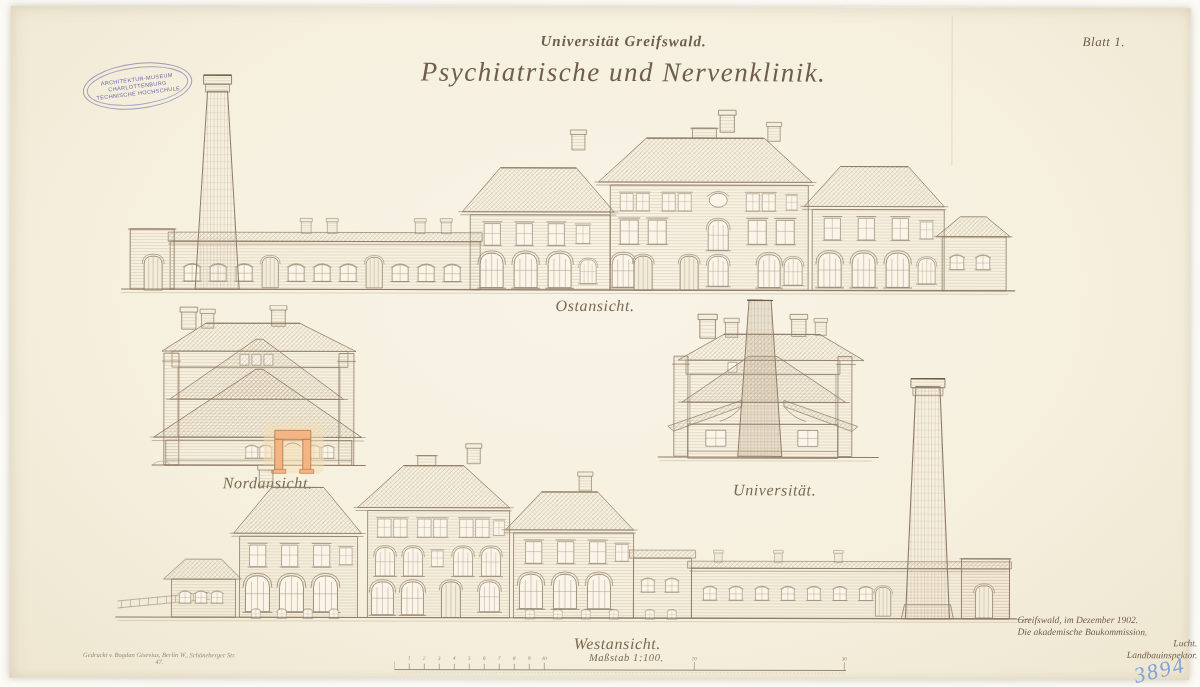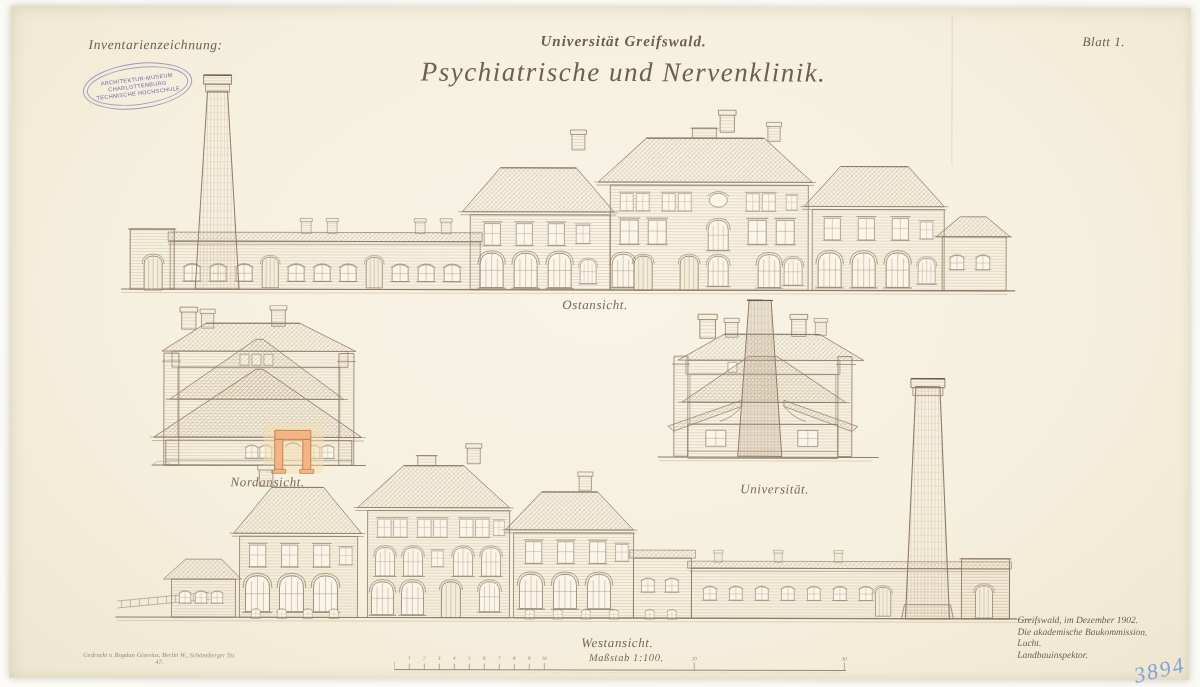--- a/index.html
+++ b/index.html
@@ -9,47 +9,46 @@
     box-shadow:0 0 7px rgba(60,50,30,.25), inset 4px 4px 14px rgba(120,100,70,.10), inset -2px -2px 10px rgba(120,100,70,.08);
     transform:rotate(.12deg);}
   .hand{font-style:italic;color:#6f5e4b;}
   .abs{position:absolute;}
   .ctr{text-align:center;}
   .inventory{left:78px;top:31px;width:220px;font-size:13.5px;letter-spacing:.6px;}
   .blatt{left:1072px;top:26px;width:90px;font-size:13px;letter-spacing:.5px;}
   .t-univ{left:403px;top:26px;width:420px;font-size:15px;letter-spacing:1px;font-weight:bold;}
   .t-main{left:353px;top:50px;width:520px;font-size:27px;letter-spacing:1.5px;}
   .t-sub{left:453px;top:101px;width:320px;font-size:18px;letter-spacing:1px;}
-  .caption{font-size:13px;letter-spacing:.6px;color:#7b6952;}
+  .caption{font-size:16px;letter-spacing:.6px;color:#7b6952;}
   .cap-east{left:520px;top:290px;width:130px;}
   .cap-north{left:188px;top:468px;width:140px;}
   .cap-south{left:695px;top:474px;width:140px;}
   .cap-west{left:538px;top:628px;width:140px;}
   .cap-scale{left:547px;top:645px;width:140px;font-size:10.5px;}
   .stamp{left:72px;top:57px;width:108px;height:44px;border:1.6px solid rgba(85,87,161,.55);
     border-radius:50%;transform:rotate(-7deg);}
   .stamp-inner{position:absolute;left:3px;top:3px;right:3px;bottom:3px;border:.8px solid rgba(85,87,161,.5);
     border-radius:50%;display:flex;flex-direction:column;justify-content:center;gap:1px;}
   .stamp-line{font-size:5.5px;line-height:6px;text-align:center;color:rgba(80,82,158,.85);
     letter-spacing:.4px;font-family:"Liberation Sans",sans-serif;}
   .footer-block{left:1008px;top:607px;width:180px;font-size:9.5px;line-height:11.5px;}
-  .footer-block .c{text-align:left;}
+  .footer-block .c{text-align:right;}
   .archive-no{left:1124px;top:646px;width:80px;font-size:22px;color:#7fa2d9;
     transform:rotate(-13deg);letter-spacing:2px;font-style:italic;}
   .imprint{left:70px;top:645px;width:160px;font-size:6.5px;line-height:7px;color:#9b8a73;text-align:center;font-style:italic;}
   .crease{left:941px;top:8px;width:1px;height:150px;background:rgba(150,130,100,.20);}
   .tick-label{position:absolute;top:0px;transform:translateX(-50%);font-size:5px;color:#8e7c66;font-style:italic;}
   svg{display:block;}
 </style>
 </head>
 <body>
 
 <div class="paper">
 
-  <div class="abs hand inventory">Inventarienzeichnung:</div>
   <div class="abs hand blatt">Blatt 1.</div>
 
   <div class="abs stamp">
     <div class="stamp-inner">
       <div class="stamp-line">ARCHITEKTUR-MUSEUM</div>
       <div class="stamp-line">CHARLOTTENBURG</div>
       <div class="stamp-line">TECHNISCHE HOCHSCHULE</div>
     </div>
   </div>
 

